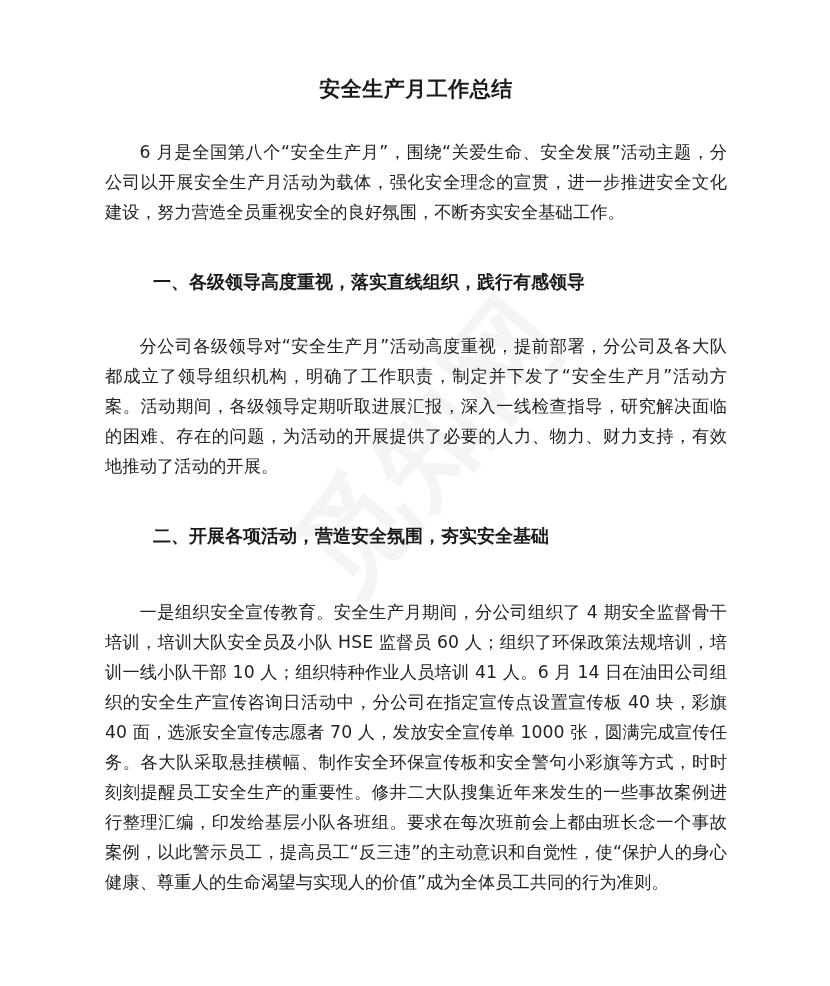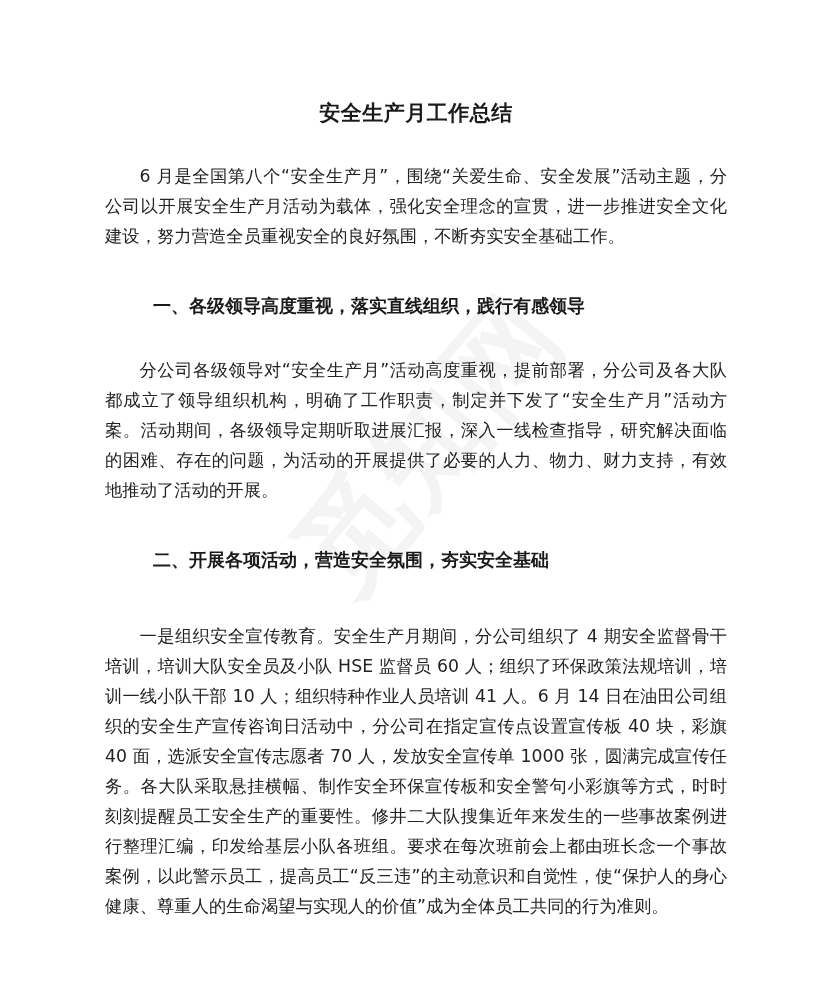--- a/index.html
+++ b/index.html
@@ -1,20 +1,20 @@
 <!DOCTYPE html>
 <html><head>
 <meta charset="utf-8">
 <style>
   html, body { margin: 0; padding: 0; }
   body {
     width: 830px; height: 986px; background: #ffffff; position: relative; overflow: hidden;
     font-family: "DejaVu Sans", "Liberation Sans", sans-serif; color: #222;
   }
-  .page { position: absolute; left: 105px; top: 96px; width: 622px; }
+  .page { position: absolute; left: 105px; top: 72px; width: 622px; }
   .title {
     text-align: center; font-size: 21px; font-weight: bold; color: #1a1a1a;
     margin: 0; height: 34px; line-height: 34px; letter-spacing: 0.5px;
   }
   .para {
     font-size: 17.3px; line-height: 30px; margin: 0; text-indent: 2em;
     text-align: justify; color: #222; letter-spacing: 0.05px;
   }
   .heading {
     font-size: 18px; font-weight: bold; line-height: 30px; margin: 12px;

